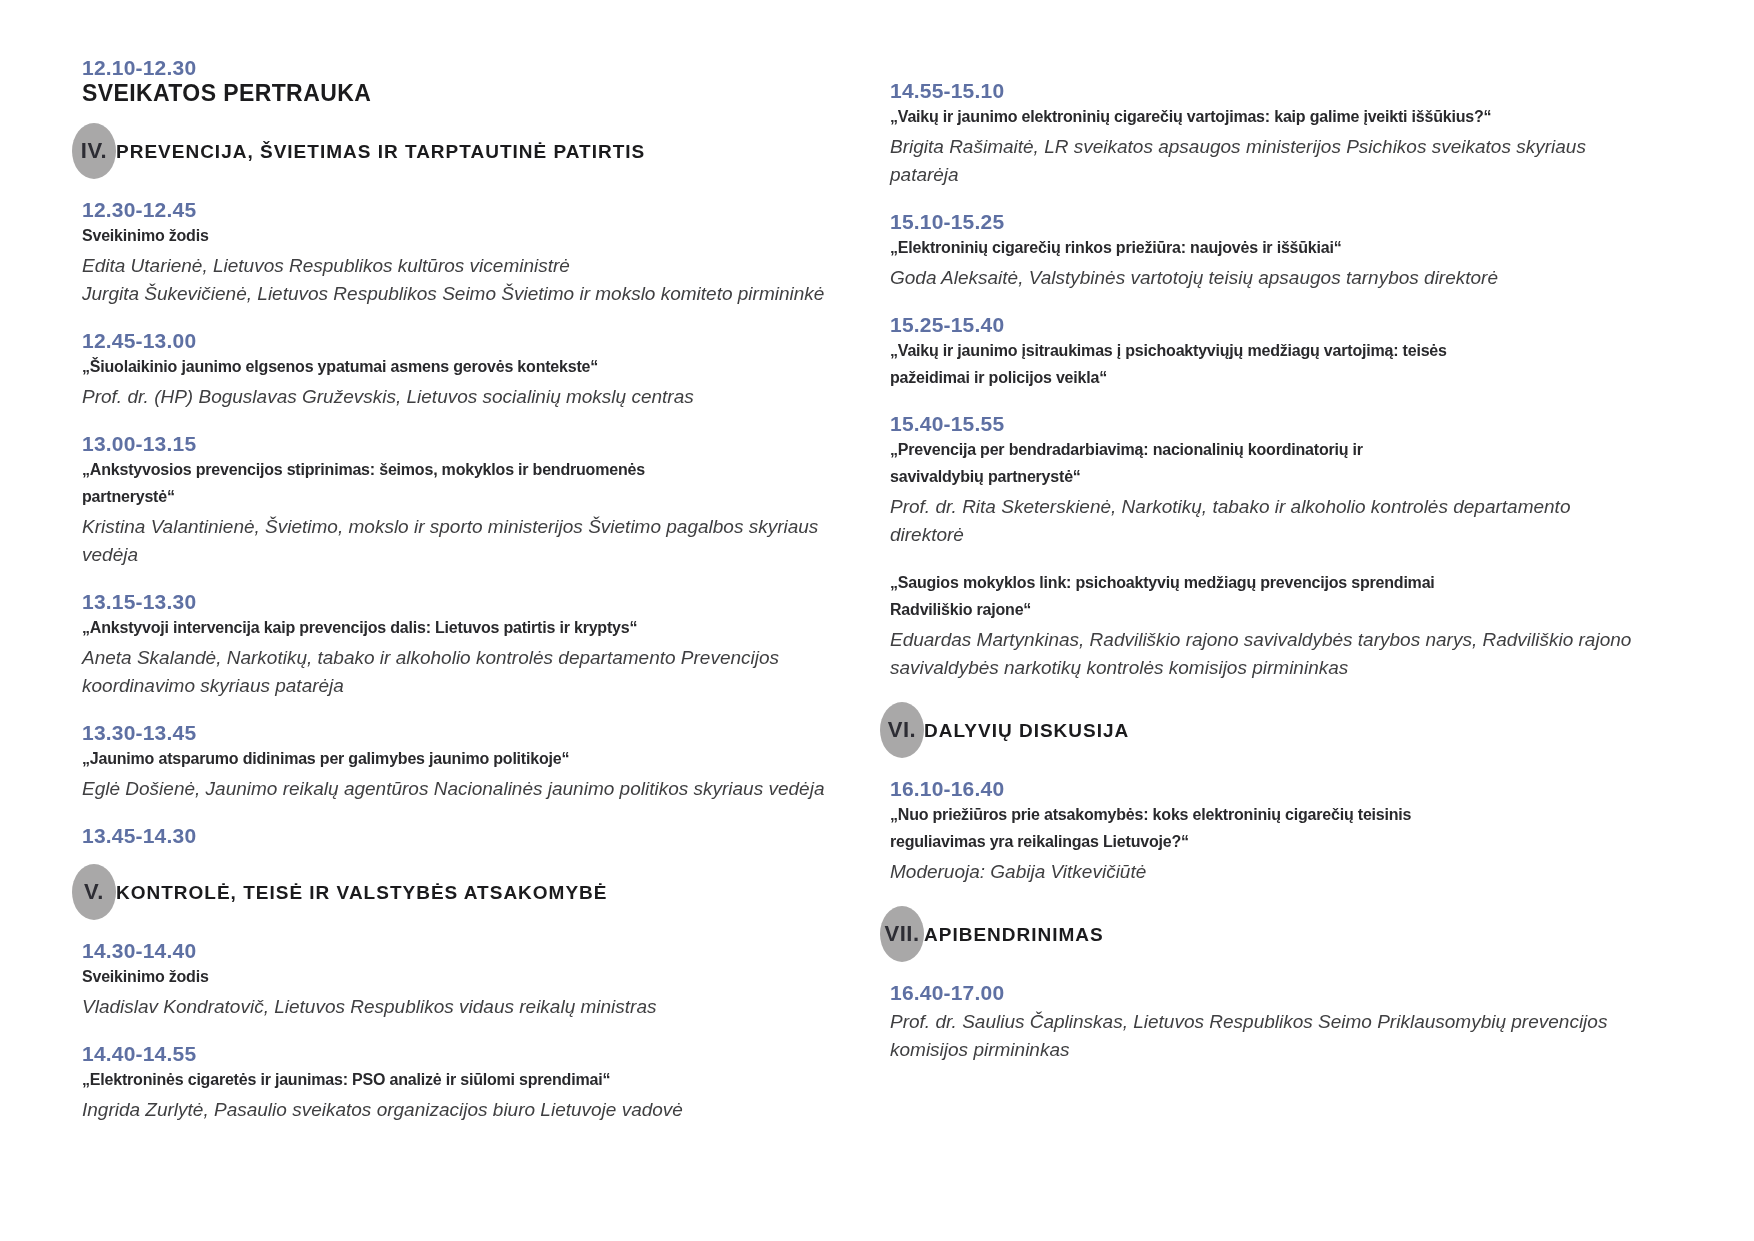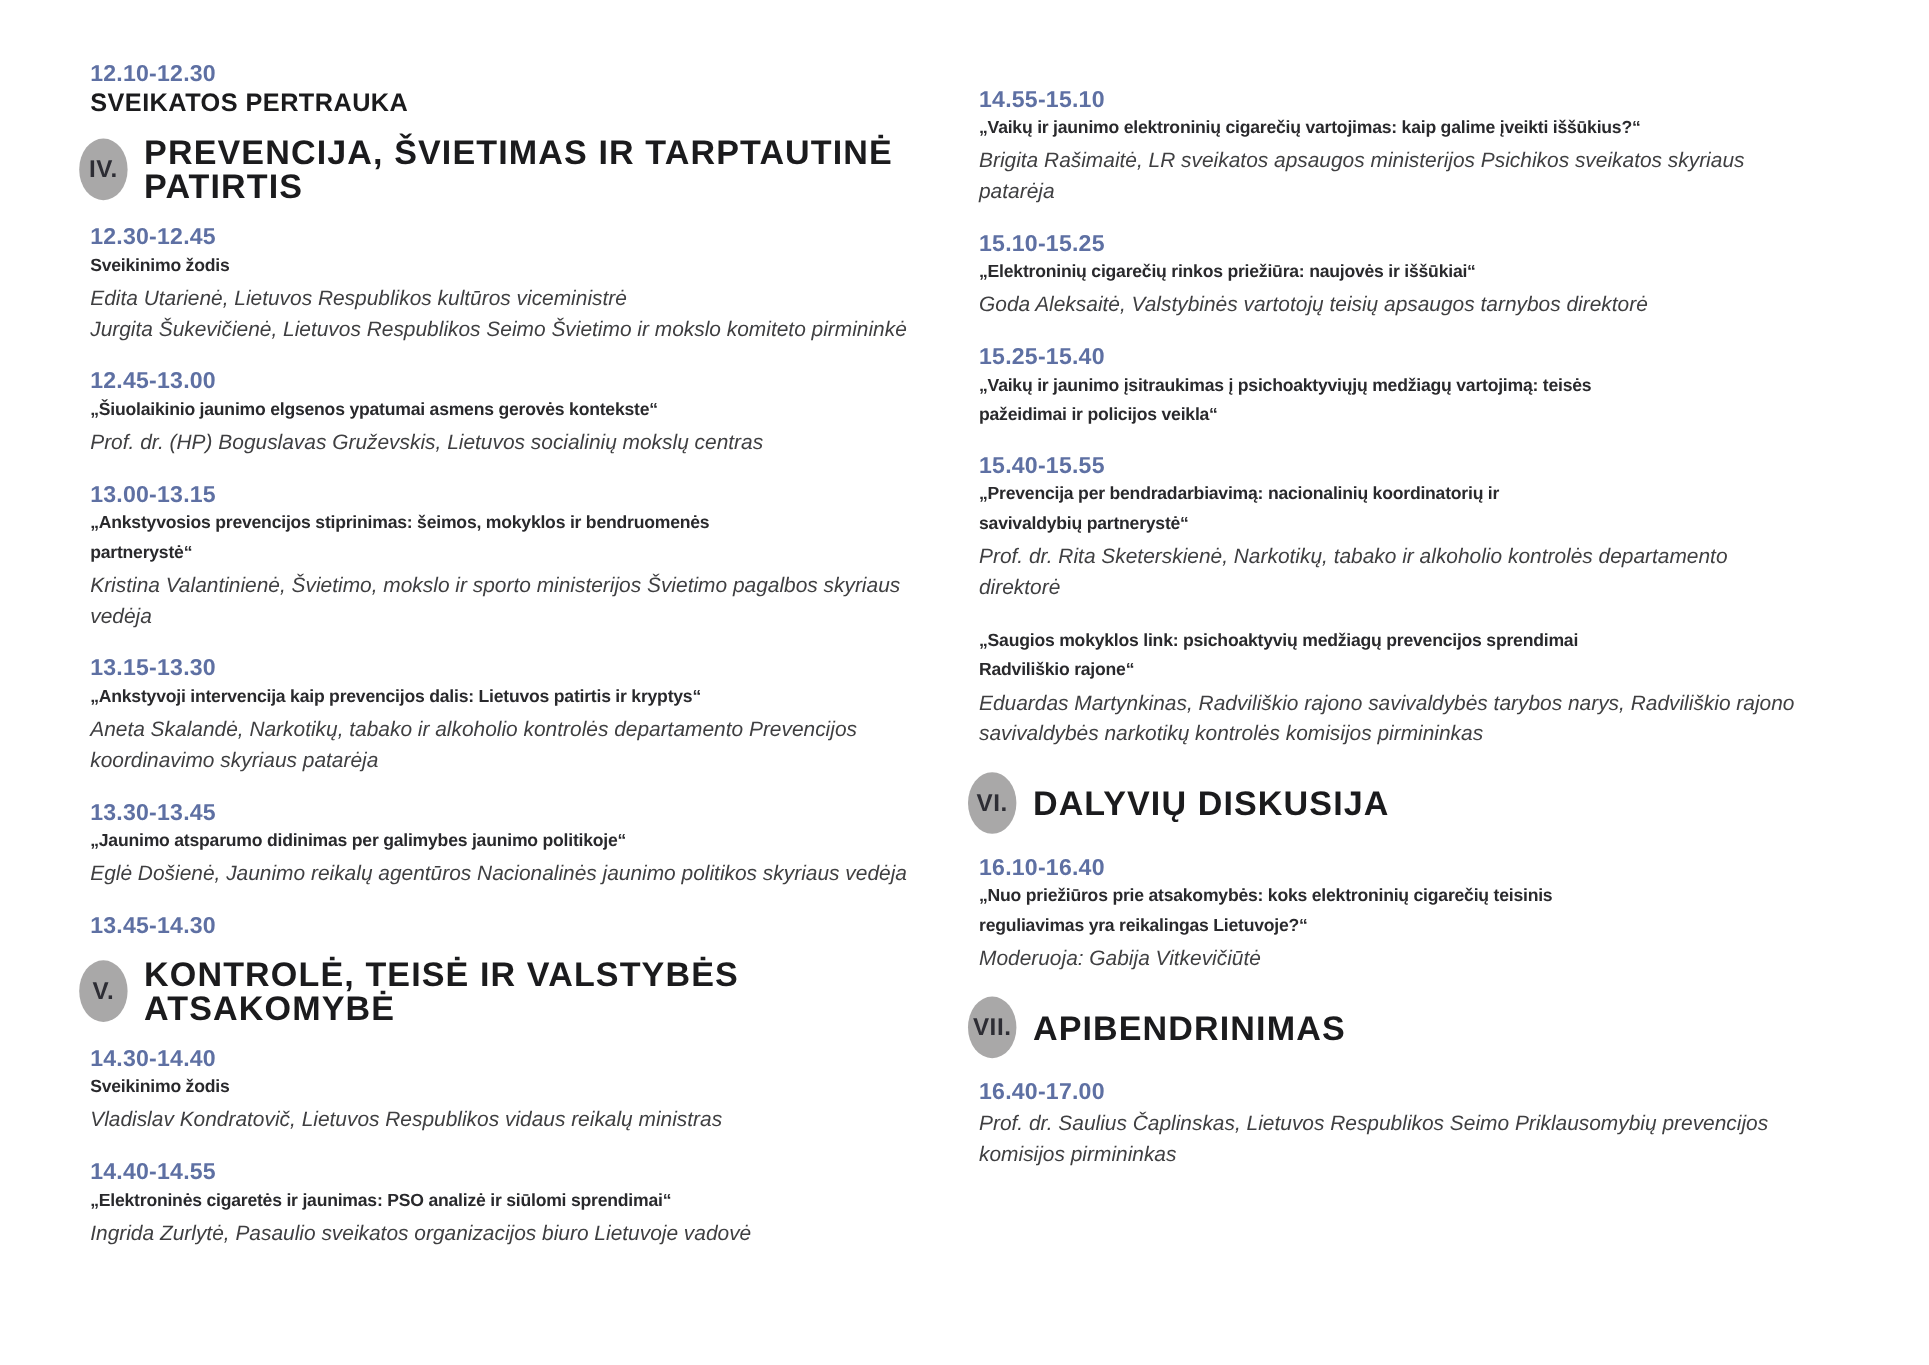--- a/index.html
+++ b/index.html
@@ -54,21 +54,20 @@
     font-weight: 400;
     font-size: 19px;
     line-height: 28px;
     color: var(--speaker-color, #3f3f41);
     white-space: pre;
   }
 
   .section-row {
     display: flex;
     align-items: center;
-    gap: 15px;
     margin: 16px 0 18px -10px;
   }
   .badge {
     flex: none;
     width: 44px;
     height: 56px;
     border-radius: 50%;
     background: var(--badge-color, #a9a8a8);
     display: flex;
     align-items: center;
@@ -76,21 +75,21 @@
   }
   .badge .numeral {
     font-weight: 700;
     font-size: 22px;
     letter-spacing: .5px;
     color: #2d2d34;
   }
   .section-title {
     margin: 0;
     font-weight: 700;
-    font-size: 31px;
+    font-size: 19px;
     line-height: 1;
     letter-spacing: 1px;
     color: var(--heading-color, #1b1b1d);
   }
 </style>
 </head>
 <body>
 
 <main class="page">
   <section class="col col-left">

